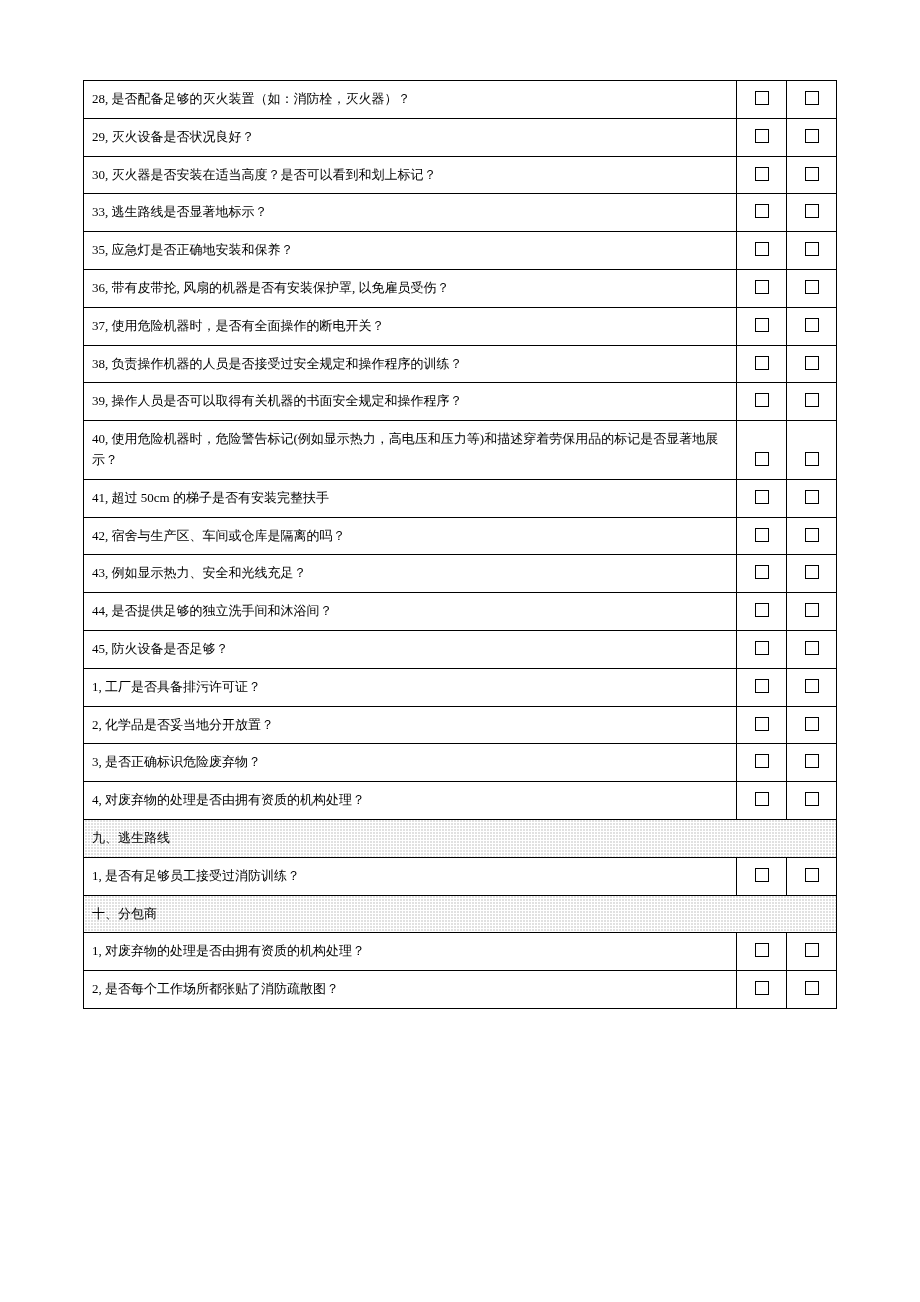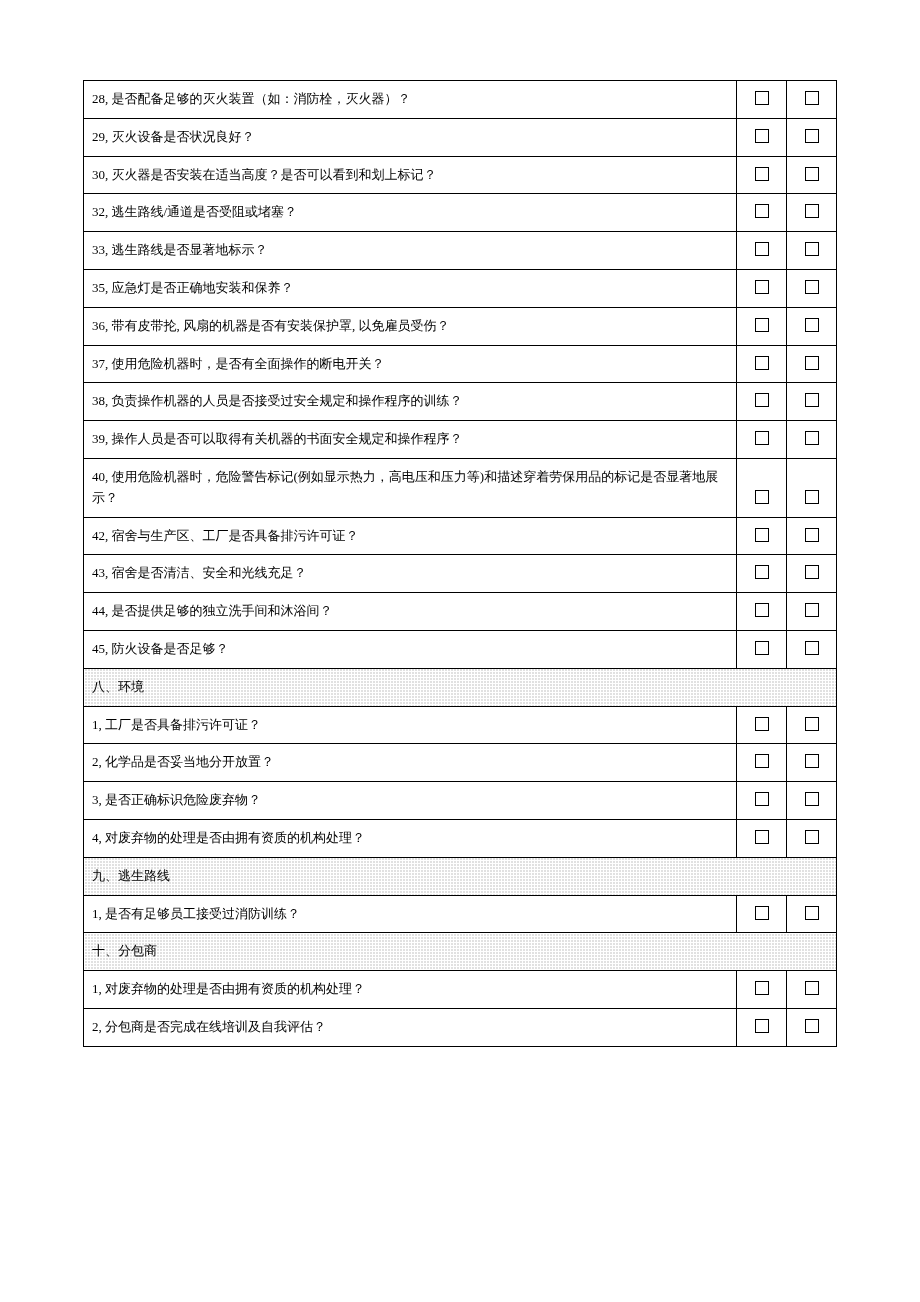--- a/index.html
+++ b/index.html
@@ -66,25 +66,20 @@
         <td class="q">29, 灭火设备是否状况良好？</td>
         <td class="chk"><span class="box"></span></td>
         <td class="chk"><span class="box"></span></td>
       </tr>
       <tr>
         <td class="q">30, 灭火器是否安装在适当高度？是否可以看到和划上标记？</td>
         <td class="chk"><span class="box"></span></td>
         <td class="chk"><span class="box"></span></td>
       </tr>
       <tr>
-        <td class="q">32, 逃生路线/通道是否受阻或堵塞？</td>
-        <td class="chk"><span class="box"></span></td>
-        <td class="chk"><span class="box"></span></td>
-      </tr>
-      <tr>
         <td class="q">33, 逃生路线是否显著地标示？</td>
         <td class="chk"><span class="box"></span></td>
         <td class="chk"><span class="box"></span></td>
       </tr>
       <tr>
         <td class="q">35, 应急灯是否正确地安装和保养？</td>
         <td class="chk"><span class="box"></span></td>
         <td class="chk"><span class="box"></span></td>
       </tr>
       <tr>
@@ -106,41 +101,43 @@
         <td class="q">39, 操作人员是否可以取得有关机器的书面安全规定和操作程序？</td>
         <td class="chk"><span class="box"></span></td>
         <td class="chk"><span class="box"></span></td>
       </tr>
       <tr>
         <td class="q">40, 使用危险机器时，危险警告标记(例如显示热力，高电压和压力等)和描述穿着劳保用品的标记是否显著地展示？</td>
         <td class="chk"><span class="box"></span></td>
         <td class="chk"><span class="box"></span></td>
       </tr>
       <tr>
-        <td class="q">42, 宿舍与生产区、工厂是否具备排污许可证？</td>
+        <td class="q">41,  超过 50cm 的梯子是否有安装完整扶手</td>
         <td class="chk"><span class="box"></span></td>
         <td class="chk"><span class="box"></span></td>
       </tr>
       <tr>
-        <td class="q">43, 宿舍是否清洁、安全和光线充足？</td>
+        <td class="q">42, 宿舍与生产区、车间或仓库是隔离的吗？</td>
+        <td class="chk"><span class="box"></span></td>
+        <td class="chk"><span class="box"></span></td>
+      </tr>
+      <tr>
+        <td class="q">43, 例如显示热力、安全和光线充足？</td>
         <td class="chk"><span class="box"></span></td>
         <td class="chk"><span class="box"></span></td>
       </tr>
       <tr>
         <td class="q">44, 是否提供足够的独立洗手间和沐浴间？</td>
         <td class="chk"><span class="box"></span></td>
         <td class="chk"><span class="box"></span></td>
       </tr>
       <tr>
         <td class="q">45, 防火设备是否足够？</td>
         <td class="chk"><span class="box"></span></td>
         <td class="chk"><span class="box"></span></td>
-      </tr>
-      <tr>
-        <td class="section" colspan="3">八、环境</td>
       </tr>
       <tr>
         <td class="q">1, 工厂是否具备排污许可证？</td>
         <td class="chk"><span class="box"></span></td>
         <td class="chk"><span class="box"></span></td>
       </tr>
       <tr>
         <td class="q">2, 化学品是否妥当地分开放置？</td>
         <td class="chk"><span class="box"></span></td>
         <td class="chk"><span class="box"></span></td>
@@ -165,18 +162,18 @@
       </tr>
       <tr>
         <td class="section" colspan="3">十、分包商</td>
       </tr>
       <tr>
         <td class="q">1, 对废弃物的处理是否由拥有资质的机构处理？</td>
         <td class="chk"><span class="box"></span></td>
         <td class="chk"><span class="box"></span></td>
       </tr>
       <tr>
-        <td class="q">2, 分包商是否完成在线培训及自我评估？</td>
+        <td class="q">2, 是否每个工作场所都张贴了消防疏散图？</td>
         <td class="chk"><span class="box"></span></td>
         <td class="chk"><span class="box"></span></td>
       </tr>
     </tbody>
 </table>
 
 </body></html>

